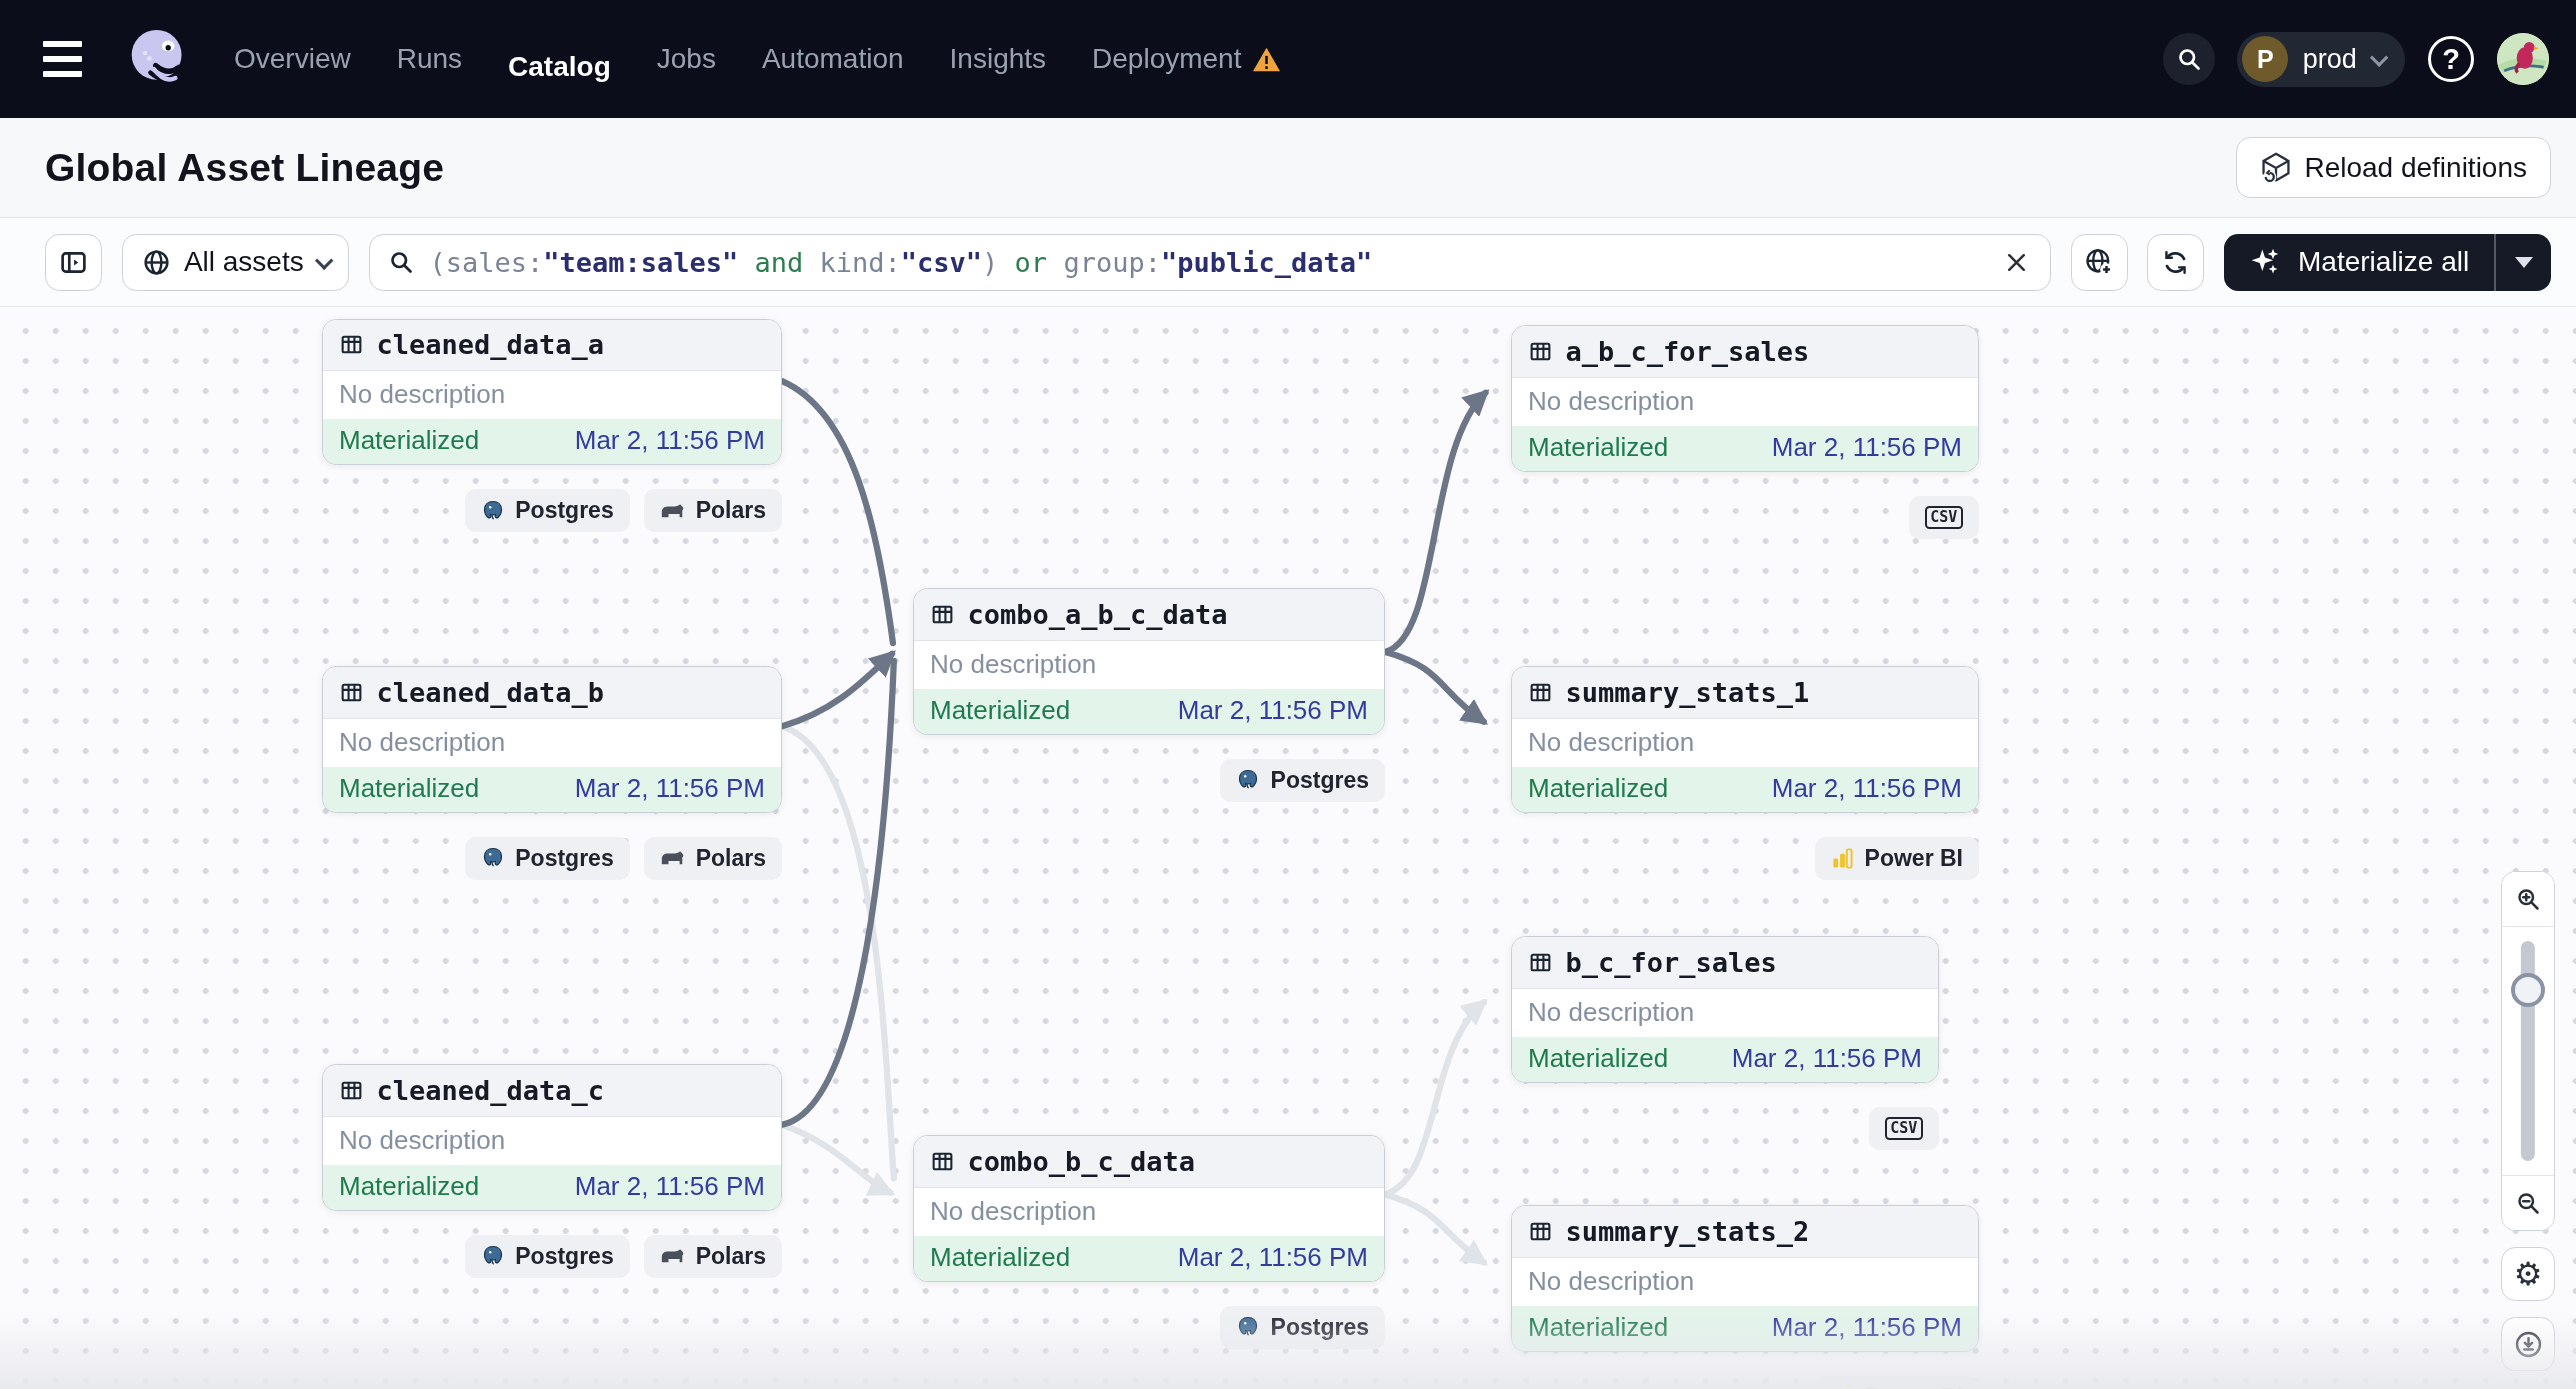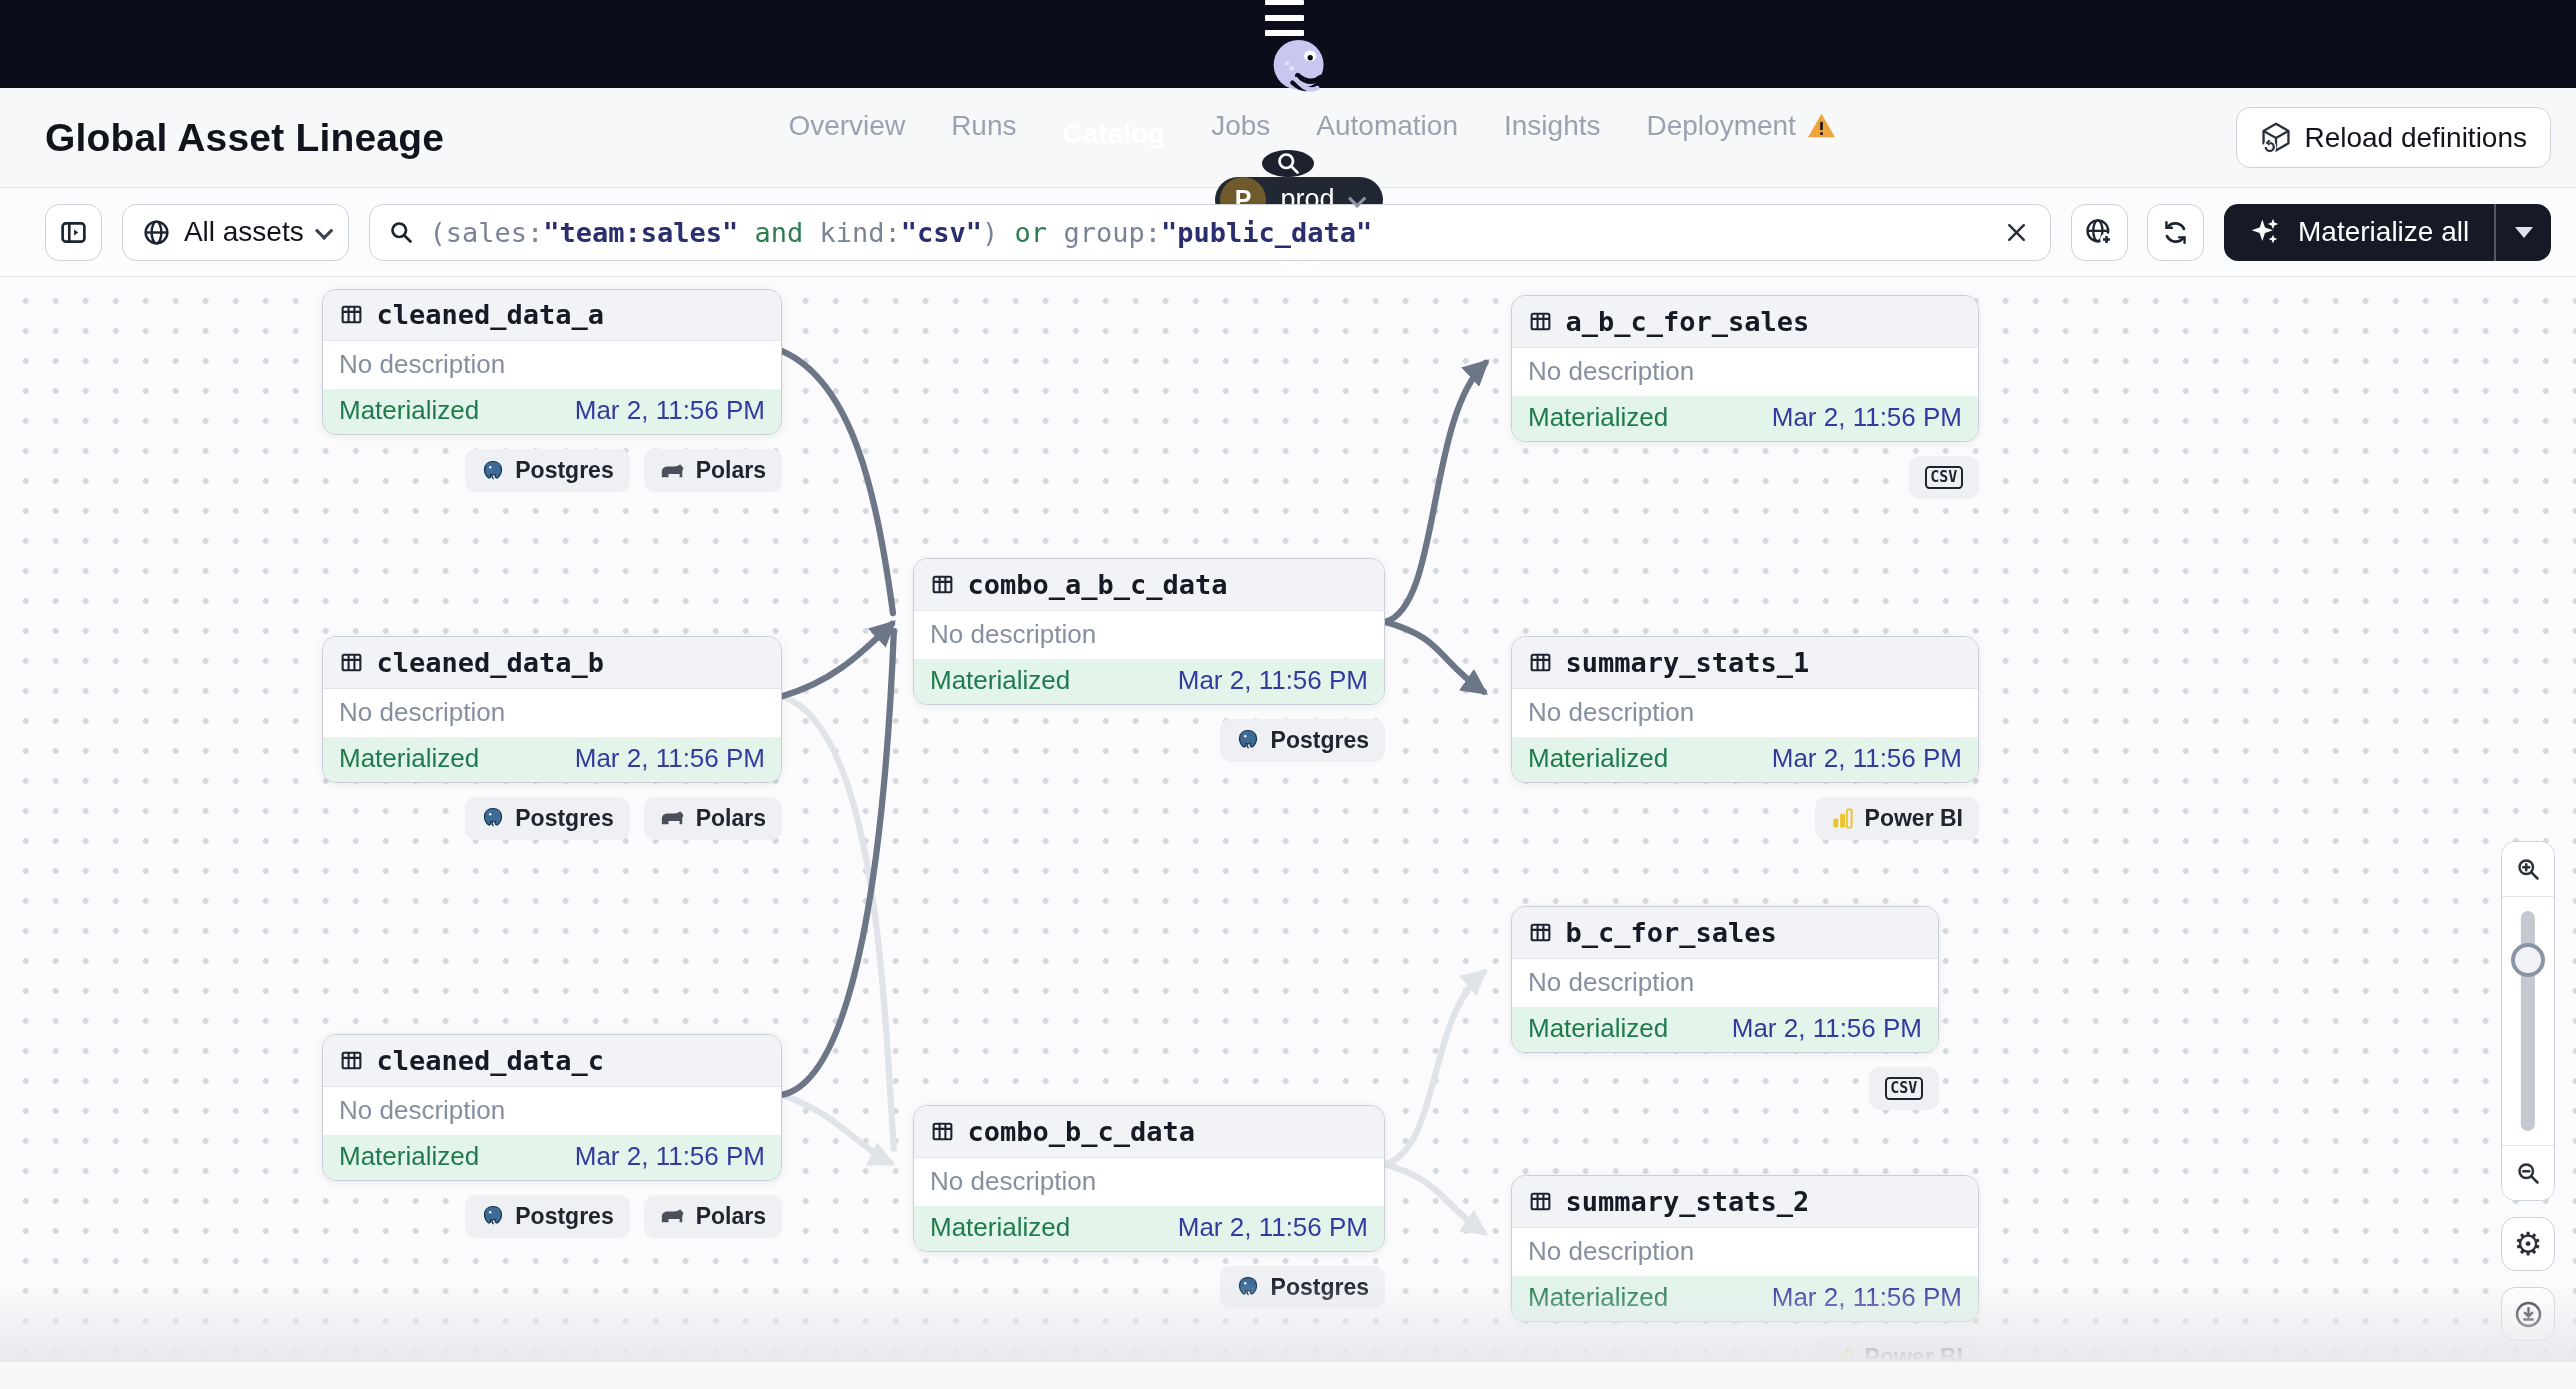--- a/index.html
+++ b/index.html
@@ -11,21 +11,21 @@
     --edge-dark:#6c7687; --edge-light:#e0e3e8;
     --pill-bg:#eff0f3;
     --q-key:#7a8496; --q-val:#2b2e6e; --q-op:#2e7d4f;
   }
   *{margin:0;padding:0;box-sizing:border-box;}
   html,body{width:2576px;height:1389px;overflow:hidden;}
   body{font-family:"Liberation Sans",sans-serif;background:var(--page-bg);color:var(--ink);}
   .mono{font-family:"DejaVu Sans Mono",monospace;}
 
   
-  .nav{height:88px;background:var(--nav-bg);display:flex;align-items:center;padding:0 27px;flex-direction:column;}
+  .nav{height:118px;background:var(--nav-bg);display:flex;align-items:center;padding:0 27px;}
   .hamburger{width:63px;height:63px;display:flex;flex-direction:column;justify-content:center;gap:9.8px;background:none;border:0;cursor:pointer;margin-left:16px;}
   .hamburger span{display:block;width:39px;height:5.4px;background:#fff;border-radius:0.9px;}
   .logo{margin-left:23px;}
   .nav-links{display:flex;align-items:center;gap:46px;margin-left:48px;list-style:none;}
   .nav-links a{color:var(--nav-fg);font-size:28px;text-decoration:none;display:flex;align-items:center;gap:10.7px;}
   .nav-links a.active{color:var(--nav-active);font-weight:700;margin-top:16px;}
   .nav-spacer{flex:1;}
   .nav-icon-btn{width:52px;height:52px;border-radius:50%;background:#1d212e;border:0;display:flex;align-items:center;justify-content:center;cursor:pointer;}
   .env-pill{height:55px;border-radius:30px;background:#222734;display:flex;align-items:center;gap:14.3px;padding:0 21.5px 0 5.4px;margin-left:21.5px;border:0;cursor:pointer;}
   .env-avatar{width:46px;height:46px;border-radius:50%;background:#6e5a2a;color:#fff;font-size:25px;font-weight:700;display:flex;align-items:center;justify-content:center;}
@@ -67,21 +67,21 @@
   .n3{left:913px;top:281px;width:472px;} .n4{left:913px;top:828px;width:472px;}
   .n5{left:1511px;top:18px;width:468px;} .n6{left:1511px;top:359px;width:468px;}
   .n7{left:1511px;top:629px;width:428px;} .n8{left:1511px;top:898px;width:468px;}
   .card{background:#fff;border:1.8px solid var(--node-border);border-radius:14.3px;overflow:hidden;box-shadow:0 1.8px 7.2px rgba(20,24,35,.07);cursor:pointer;}
   .nhead{background:var(--node-head);border-bottom:1.8px solid var(--border);display:flex;align-items:center;gap:12.5px;padding:9.8px 16px;}
   .nname{font-family:"DejaVu Sans Mono",monospace;font-size:27px;font-weight:700;color:#161a24;}
   .ndesc{padding:8px 16px 9px;font-size:26px;color:var(--gray);}
   .nfoot{background:var(--mint);display:flex;align-items:center;justify-content:space-between;padding:6.3px 16px 8px;}
   .nstat{font-size:26px;color:var(--green);}
   .ntime{font-size:26px;color:var(--time-blue);}
-  .badges{display:flex;justify-content:flex-end;gap:14.3px;margin-top:14px;}
+  .badges{display:flex;justify-content:flex-end;gap:14.3px;margin-top:24px;}
   .pill{display:flex;align-items:center;gap:10.7px;background:var(--pill-bg);border-radius:10.7px;height:43px;padding:0 16px;font-size:23px;font-weight:700;color:#20242f;cursor:pointer;}
   .csv-glyph{font-family:"DejaVu Sans Mono",monospace;font-size:15px;font-weight:700;border:2.7px solid #20242f;border-radius:4.5px;padding:0 3.6px;line-height:1.25;}
 
   
   .zoompanel{position:absolute;left:2501px;top:564px;width:54px;}
   .zgroup{background:#fff;border:1.8px solid var(--btn-border);border-radius:14.3px;display:flex;flex-direction:column;align-items:center;overflow:hidden;}
   .zbtn{width:100%;height:55px;background:#fff;border:0;display:flex;align-items:center;justify-content:center;cursor:pointer;}
   .zbtn.top{border-bottom:1.8px solid var(--border);} .zbtn.bot{border-top:1.8px solid var(--border);}
   .ztrack{position:relative;height:248px;width:100%;}
   .zbar{position:absolute;left:50%;transform:translateX(-50%);top:14.3px;bottom:14.3px;width:14.3px;border-radius:7.2px;background:#c3c8d1;}

